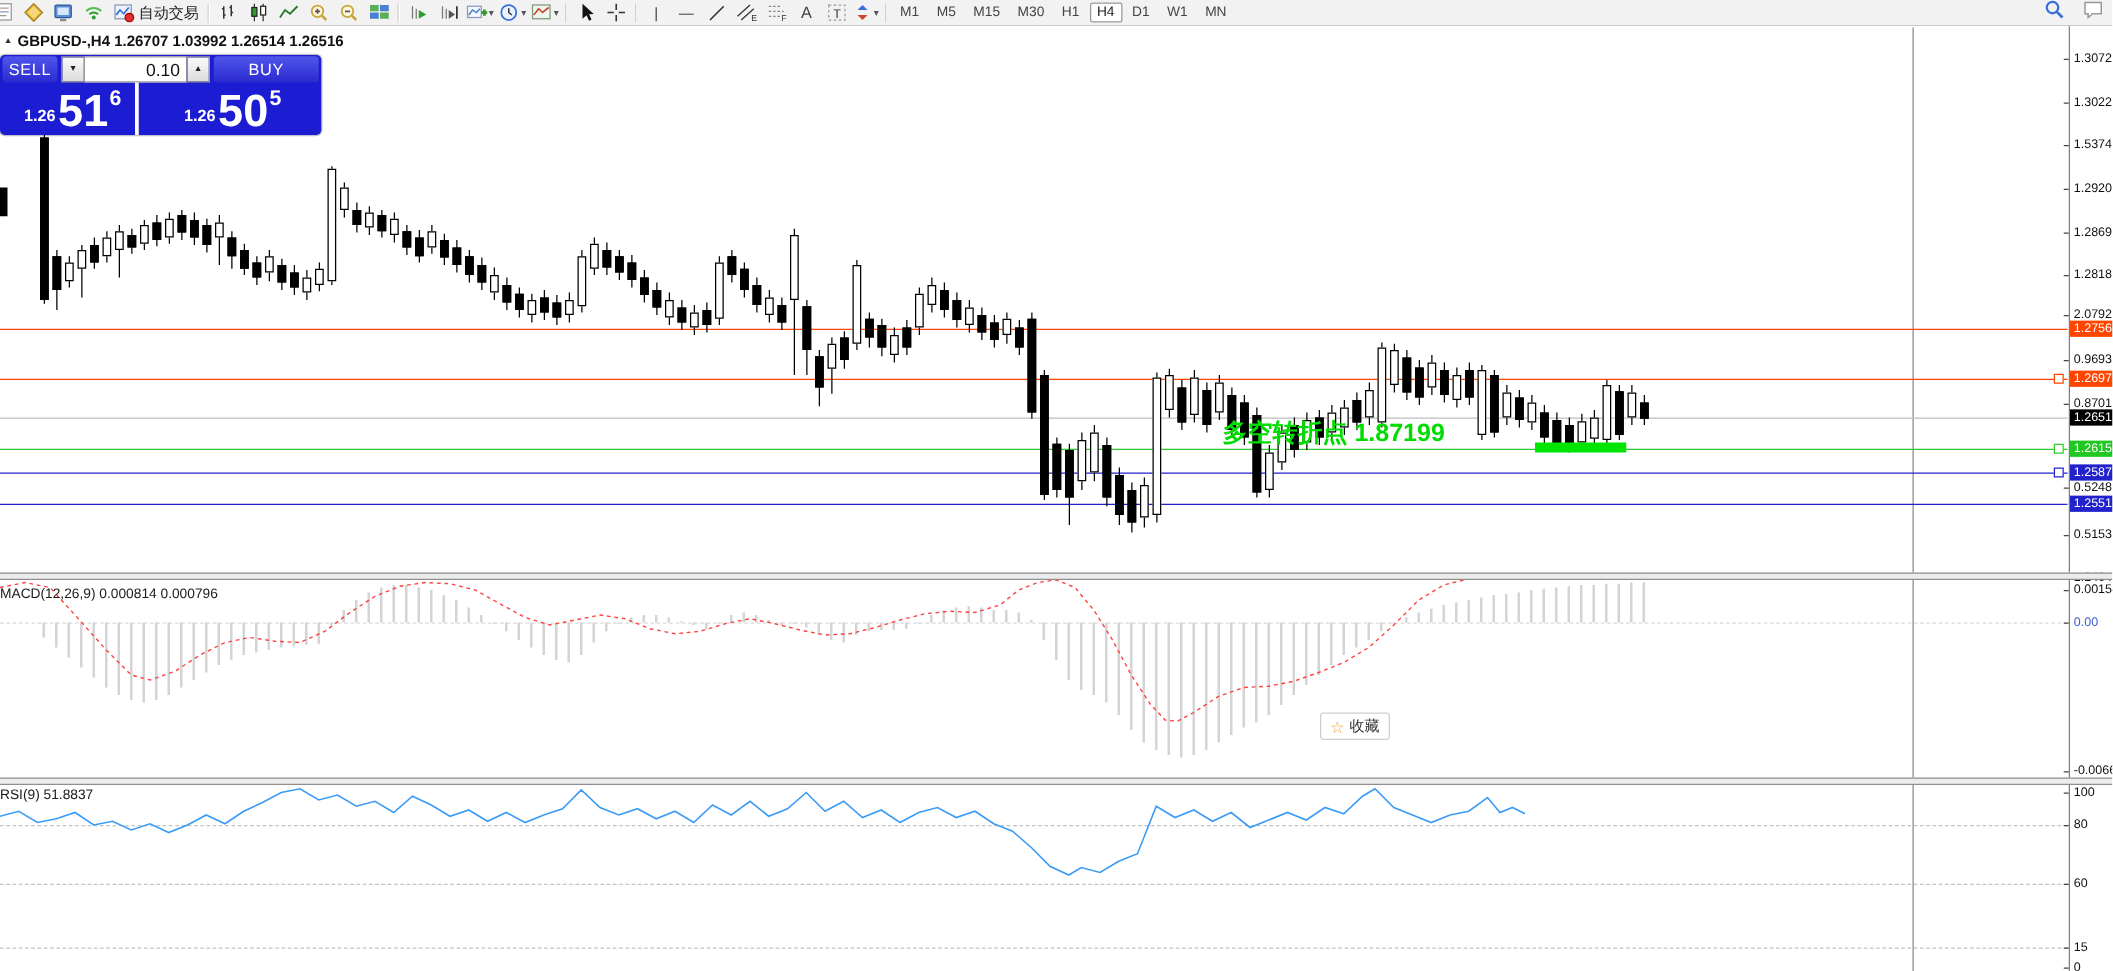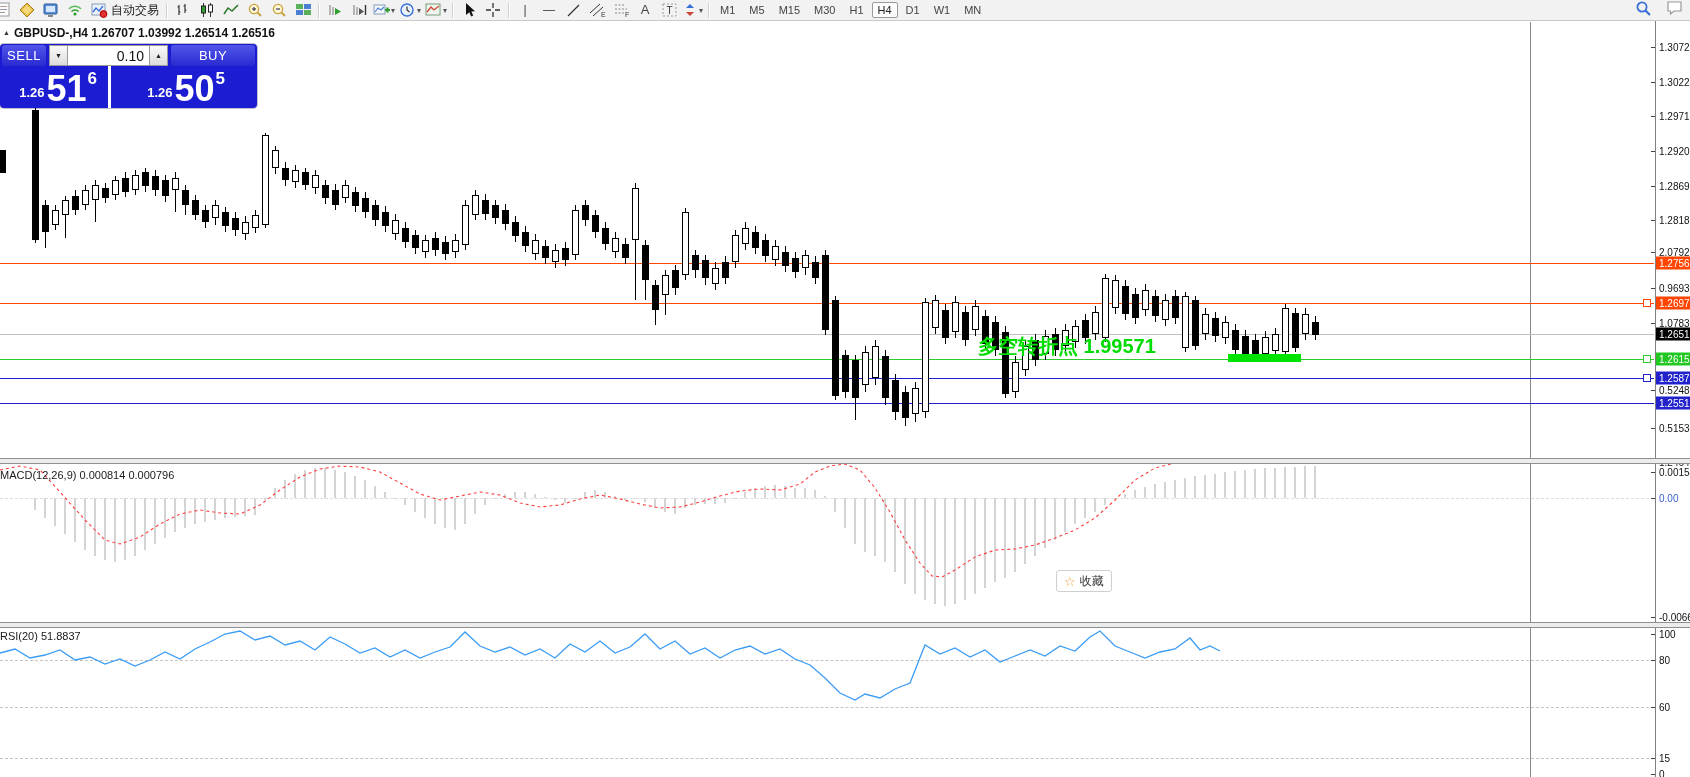--- a/index.html
+++ b/index.html
@@ -310,33 +310,33 @@
         <div class="hline" style="top: 357px; width: 1654px; background: rgb(34, 34, 204);"></div>
         <div class="plabel" style="left: 1656px; top: 357px; background: rgb(34, 34, 204);">1.2587</div>
         <div class="handle" style="left: 1643px; top: 357px; border: 1px solid rgb(34, 34, 204);"></div>
         <div class="hline" style="top: 382px; width: 1654px; background: rgb(34, 34, 204);"></div>
         <div class="plabel" style="left: 1656px; top: 382px; background: rgb(34, 34, 204);">1.2551</div>
         <div class="tick-dash" style="left: 1651px; top: 26px; background: rgb(68, 68, 68);"></div>
         <div class="tick-lbl" style="left: 1659px; top: 26px; color: rgb(17, 17, 17);">1.3072</div>
         <div class="tick-dash" style="left: 1651px; top: 61px; background: rgb(68, 68, 68);"></div>
         <div class="tick-lbl" style="left: 1659px; top: 61px; color: rgb(17, 17, 17);">1.3022</div>
         <div class="tick-dash" style="left: 1651px; top: 95px; background: rgb(68, 68, 68);"></div>
-        <div class="tick-lbl" style="left: 1659px; top: 95px; color: rgb(17, 17, 17);">1.2971</div>
+        <div class="tick-lbl" style="left: 1659px; top: 95px; color: rgb(17, 17, 17);">1.5374</div>
         <div class="tick-dash" style="left: 1651px; top: 130px; background: rgb(68, 68, 68);"></div>
         <div class="tick-lbl" style="left: 1659px; top: 130px; color: rgb(17, 17, 17);">1.2920</div>
         <div class="tick-dash" style="left: 1651px; top: 165px; background: rgb(68, 68, 68);"></div>
         <div class="tick-lbl" style="left: 1659px; top: 165px; color: rgb(17, 17, 17);">1.2869</div>
         <div class="tick-dash" style="left: 1651px; top: 199px; background: rgb(68, 68, 68);"></div>
         <div class="tick-lbl" style="left: 1659px; top: 199px; color: rgb(17, 17, 17);">1.2818</div>
         <div class="tick-dash" style="left: 1651px; top: 231px; background: rgb(68, 68, 68);"></div>
         <div class="tick-lbl" style="left: 1659px; top: 231px; color: rgb(17, 17, 17);">2.0792</div>
         <div class="tick-dash" style="left: 1651px; top: 267px; background: rgb(68, 68, 68);"></div>
         <div class="tick-lbl" style="left: 1659px; top: 267px; color: rgb(17, 17, 17);">0.9693</div>
         <div class="tick-dash" style="left: 1651px; top: 302px; background: rgb(68, 68, 68);"></div>
-        <div class="tick-lbl" style="left: 1659px; top: 302px; color: rgb(17, 17, 17);">1.0783</div>
+        <div class="tick-lbl" style="left: 1659px; top: 302px; color: rgb(17, 17, 17);">0.8701</div>
         <div class="tick-dash" style="left: 1651px; top: 369px; background: rgb(68, 68, 68);"></div>
         <div class="tick-lbl" style="left: 1659px; top: 369px; color: rgb(17, 17, 17);">0.5248</div>
         <div class="tick-dash" style="left: 1651px; top: 407px; background: rgb(68, 68, 68);"></div>
         <div class="tick-lbl" style="left: 1659px; top: 407px; color: rgb(17, 17, 17);">0.5153</div>
         <div class="tick-dash" style="left: 1651px; top: 441px; background: rgb(68, 68, 68);"></div>
         <div class="tick-lbl" style="left: 1659px; top: 441px; color: rgb(17, 17, 17);">1.2464</div>
         <div class="tick-dash" style="left: 1651px; top: 451px; background: rgb(68, 68, 68);"></div>
         <div class="tick-lbl" style="left: 1659px; top: 451px; color: rgb(17, 17, 17);">0.00154</div>
         <div class="tick-dash" style="left: 1651px; top: 477px; background: rgb(68, 68, 68);"></div>
         <div class="tick-lbl" style="left: 1659px; top: 477px; color: rgb(58, 95, 205);">0.00</div>
@@ -742,27 +742,27 @@
         <div class="macd-bar" style="left: 1314px; top: 445px; height: 32px;"></div>
         <div class="dash-line" style="top: 639px; width: 1654px;"></div>
         <div class="dash-line" style="top: 686px; width: 1654px;"></div>
         <div class="dash-line" style="top: 737px; width: 1654px;"></div>
       </div>
     <svg id="overlay" width="1690" height="756">
         <polyline points="0,449 20,445 40,449 60,471 85,499 105,519 120,523 140,516 160,503 180,493 200,489 220,492 240,493 260,484 280,469 300,456 320,448 340,445 360,446 380,451 400,462 420,473 440,479 460,475 480,471 500,474 520,482 540,486 560,484 580,478 600,474 620,478 640,483 660,487 680,486 700,481 720,475 740,470 760,468 780,469 800,463 815,451 830,445 845,443 860,449 875,467 890,491 905,519 920,542 932,555 942,556 955,549 975,536 995,529 1015,528 1035,524 1055,517 1075,509 1095,497 1115,479 1135,459 1155,447 1175,442 1195,440 1215,440 1225,440" fill="none" stroke="#FF4040" stroke-width="1.1" stroke-dasharray="3 3"></polyline>
         <polyline points="0,632 15,628 30,637 45,634 60,629 75,639 90,636 105,643 120,638 135,645 150,639 165,631 180,638 195,628 210,621 225,613 240,610 255,619 270,615 285,624 300,620 315,629 330,616 345,623 360,632 375,627 390,636 405,629 420,637 435,631 450,626 465,611 480,625 495,631 510,626 525,634 540,628 555,637 570,623 585,631 600,620 615,632 630,626 645,613 660,628 675,620 690,633 705,627 720,637 735,629 750,625 765,633 780,628 795,638 810,644 825,657 840,672 855,679 865,673 880,677 895,668 910,662 925,624 940,633 955,627 970,636 985,629 1000,641 1015,635 1030,629 1045,635 1060,625 1075,630 1090,616 1100,610 1115,625 1130,631 1145,637 1160,631 1175,628 1190,617 1200,629 1210,625 1220,630" fill="none" stroke="#3B9CF5" stroke-width="1.3"></polyline>
       </svg>
 
-    <div id="annotation" style="left: 978px; top: 312px; color: rgb(0, 220, 0);">多空转折点 1.99571</div>
+    <div id="annotation" style="left: 978px; top: 312px; color: rgb(0, 220, 0);">多空转折点 1.87199</div>
     <div id="fav-badge" style="left: 1056px; top: 549px;">
       <span class="star">☆</span>
       <span class="txt">收藏</span>
     </div>
     <div class="ind-label" id="macd-label" style="top: 448px;">MACD(12,26,9) 0.000814 0.000796</div>
-    <div class="ind-label" id="rsi-label" style="top: 609px;">RSI(20) 51.8837</div>
+    <div class="ind-label" id="rsi-label" style="top: 609px;">RSI(9) 51.8837</div>
 
     <div class="sep-h" id="sep1" style="top: 437px;"></div>
     <div class="sep-h" id="sep2" style="top: 601px;"></div>
     <div id="axisline" style="left: 1655px;"></div>
     <div id="vline-obj" style="left: 1530px; top: 1px; height: 755px;"></div>
     <div id="greenbar" style="left: 1228px; top: 333px; width: 73px; height: 8px; background: rgb(0, 228, 0);"></div>
     <div id="edgeblob" style="left: 0px; top: 129px; width: 6px; height: 23px;"></div>
   </div>
 </div>
 

